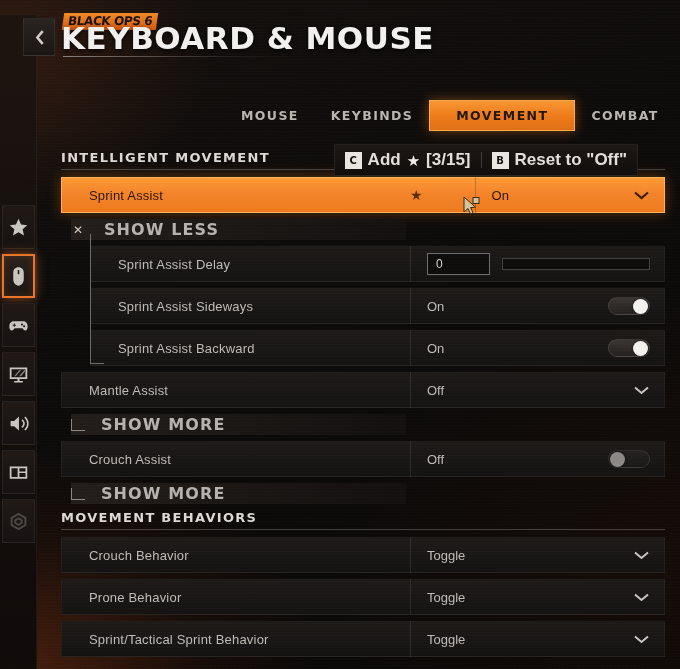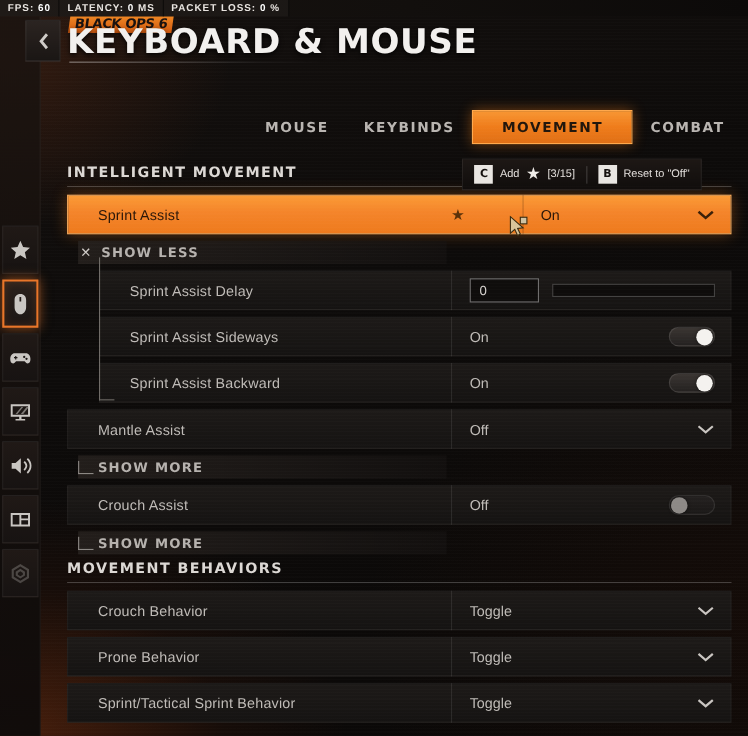--- a/index.html
+++ b/index.html
@@ -120,21 +120,21 @@
     background:linear-gradient(180deg, rgba(30,24,21,.95), rgba(16,13,12,.95));
     border:1px solid rgba(255,255,255,0.07);
     padding:5px 10px; z-index:28;
   }
   .hint{ display:flex; align-items:center; gap:6px; }
   .key{
     width:17px; height:17px; background:#e9e6e2; color:#15110f;
     font-size:10px; font-weight:bold; display:flex; align-items:center; justify-content:center;
     font-family:"DejaVu Sans", sans-serif;
   }
-  .hint-label{ font-size:10px; color:#e2dedb; white-space:nowrap; }
+  .hint-label{ font-size:17px; color:#e2dedb; white-space:nowrap;font-weight:bold; }
   .hint-star{ font-size:15px; color:#f0ede9; line-height:1; }
   .hint-sep{ width:1px; height:16px; background:rgba(255,255,255,0.18); }
 
   
   .content{ position:absolute; left:61px; top:150px; width:604px; }
 
   .section-head{
     font-size:13px; font-weight:bold; letter-spacing:1.3px; color:#dcd8d4;
     font-family:"DejaVu Sans", sans-serif;
     padding-bottom:4px; margin-bottom:7px;
@@ -210,56 +210,40 @@
   }
   .showrow .x-icon{
     position:relative; z-index:2; width:20px; text-align:center;
     font-size:12px; color:#cfcbc7; margin-left:7px;
   }
   .showrow .corner{
     position:relative; z-index:2; width:14px; height:12px; margin-left:10px;
     border-left:1.5px solid #8c8884; border-bottom:1.5px solid #8c8884;
   }
   .showrow .show-label{
-    position:relative; z-index:2; margin-left:4px;
-    font-size:12px; font-weight:bold; letter-spacing:1.1px; color:#b6b2ae;
+    position:relative; z-index:2; margin-left:16px;
+    font-size:16px; font-weight:bold; letter-spacing:1.1px; color:#b6b2ae;
     font-family:"DejaVu Sans", sans-serif;
   }
 
   .treeline{
     position:absolute; left:14px; top:224px; width:14px; height:130px;
     border-left:1.5px solid #6f6b67; border-bottom:1.5px solid #6f6b67;
   }
 
   .cursor{
     position:absolute; left:462px; top:196px; width:18px; height:20px; z-index:50;
   }
   .cursor svg{ width:18px; height:20px; }
 </style>
 </head>
 <body>
 
 <div id="app">
 
-  <div class="statusbar">
-    <div class="stat">
-      <span>FPS:</span>
-      <b>60</b>
-    </div>
-    <div class="stat">
-      <span>LATENCY:</span>
-      <b>0</b>
-      <span>MS</span>
-    </div>
-    <div class="stat">
-      <span>PACKET LOSS:</span>
-      <b>0</b>
-      <span>%</span>
-    </div>
-  </div>
 
   <div class="sidebar" id="sidebar">
       <div class="sb-item">
         <svg viewBox="0 0 24 24">
           <path d="M12 2 L14.9 8.6 L22 9.3 L16.7 14 L18.3 21 L12 17.3 L5.7 21 L7.3 14 L2 9.3 L9.1 8.6 Z"></path>
         </svg>
       </div>
       <div class="sb-item active">
         <svg viewBox="0 0 24 24">
           <path d="M12 1.5 C8.2 1.5 6 4.2 6 7.6 L6 15.2 C6 19 8.6 22.5 12 22.5 C15.4 22.5 18 19 18 15.2 L18 7.6 C18 4.2 15.8 1.5 12 1.5 Z M12.9 4.5 L12.9 9.3 L11.1 9.3 L11.1 4.5 Z"></path>

